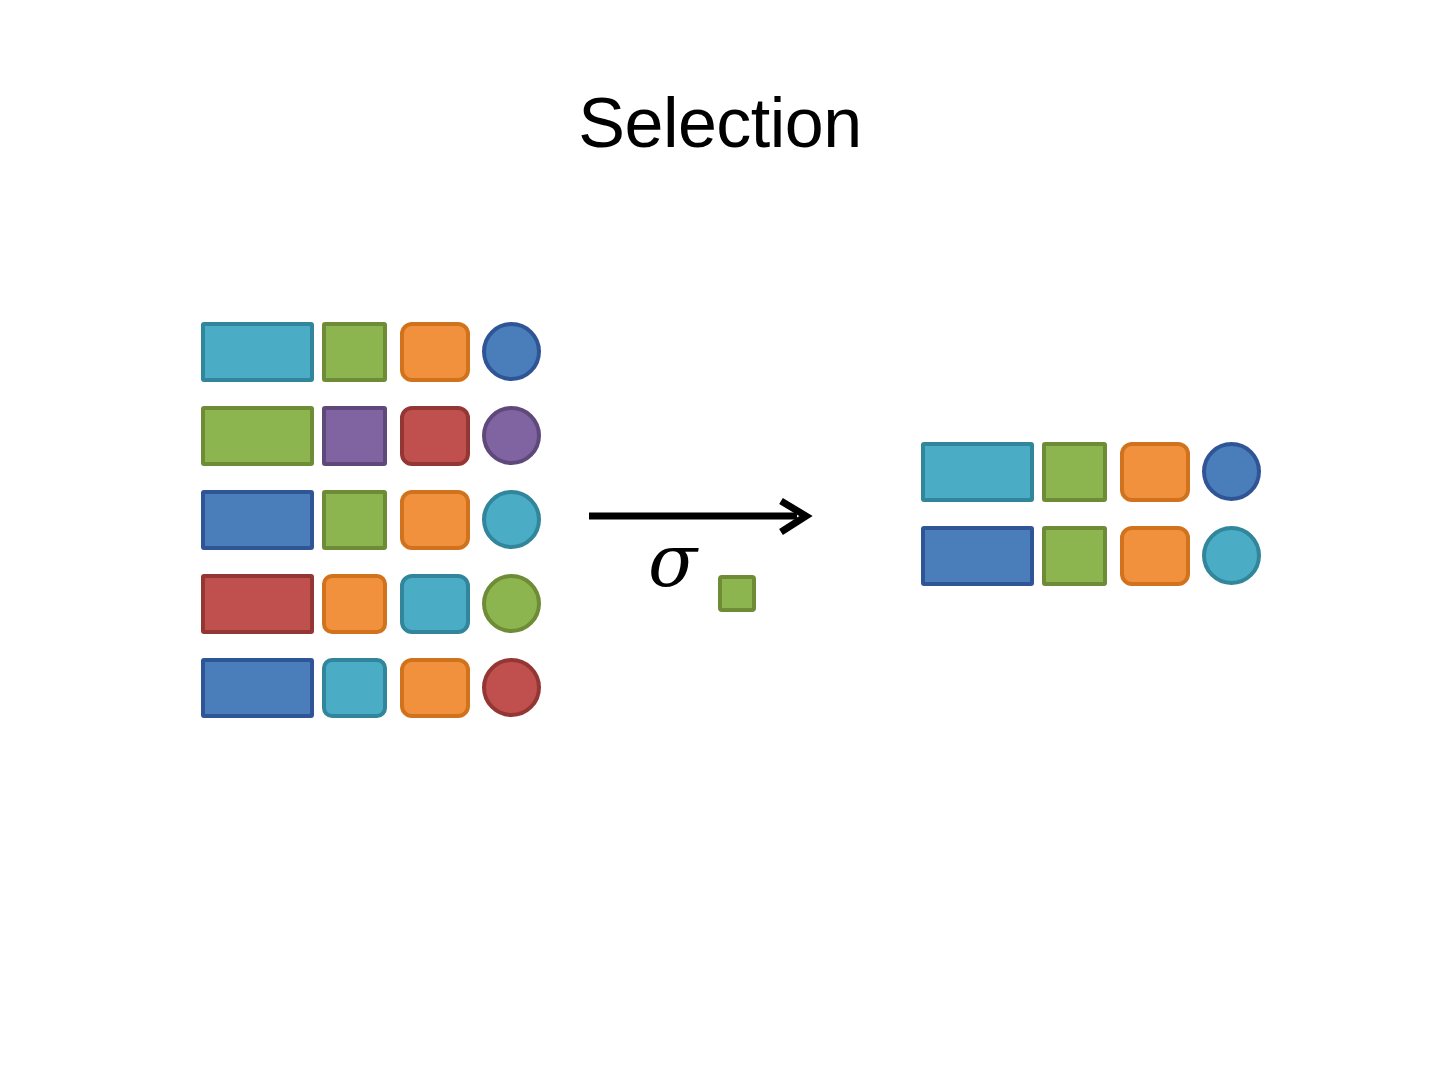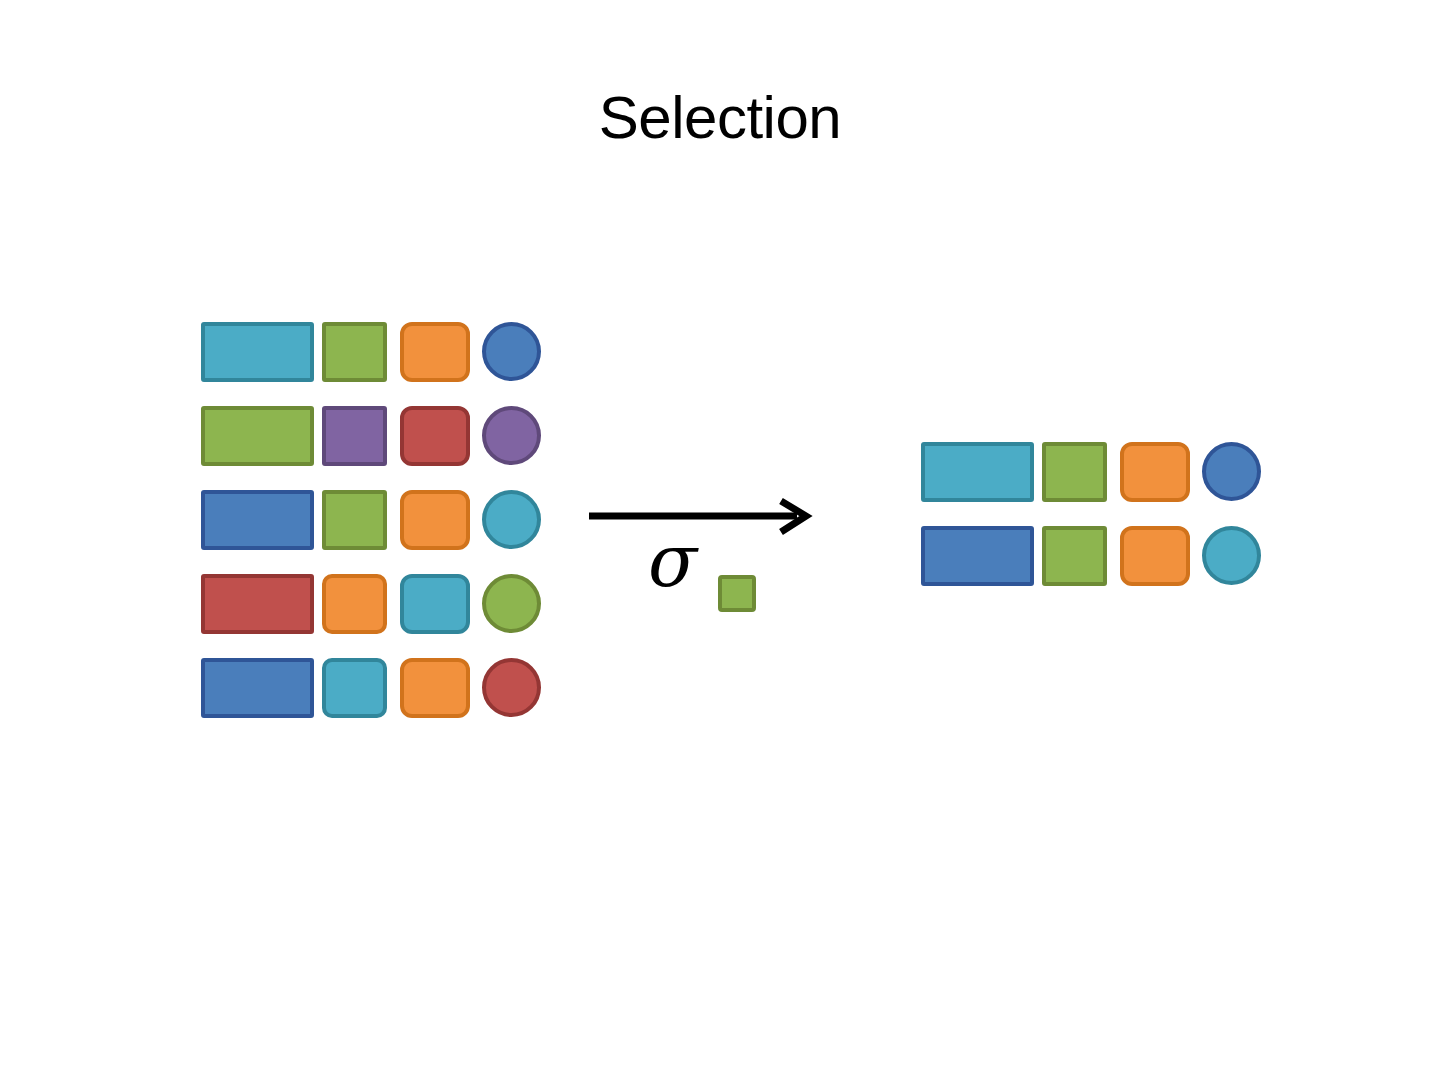--- a/index.html
+++ b/index.html
@@ -16,21 +16,21 @@
   }
 
   
   #slide-title {
     position: absolute;
     left: 0;
     top: 88px;
     width: 1440px;
     text-align: center;
     font-family: "Liberation Sans", sans-serif;
-    font-size: 60px;
+    font-size: 70px;
     font-weight: 400;
     line-height: 1.0;
     color: #000000;
     letter-spacing: -0.5px;
     white-space: nowrap;
   }
 
   
   .relation-table {
     position: absolute;

